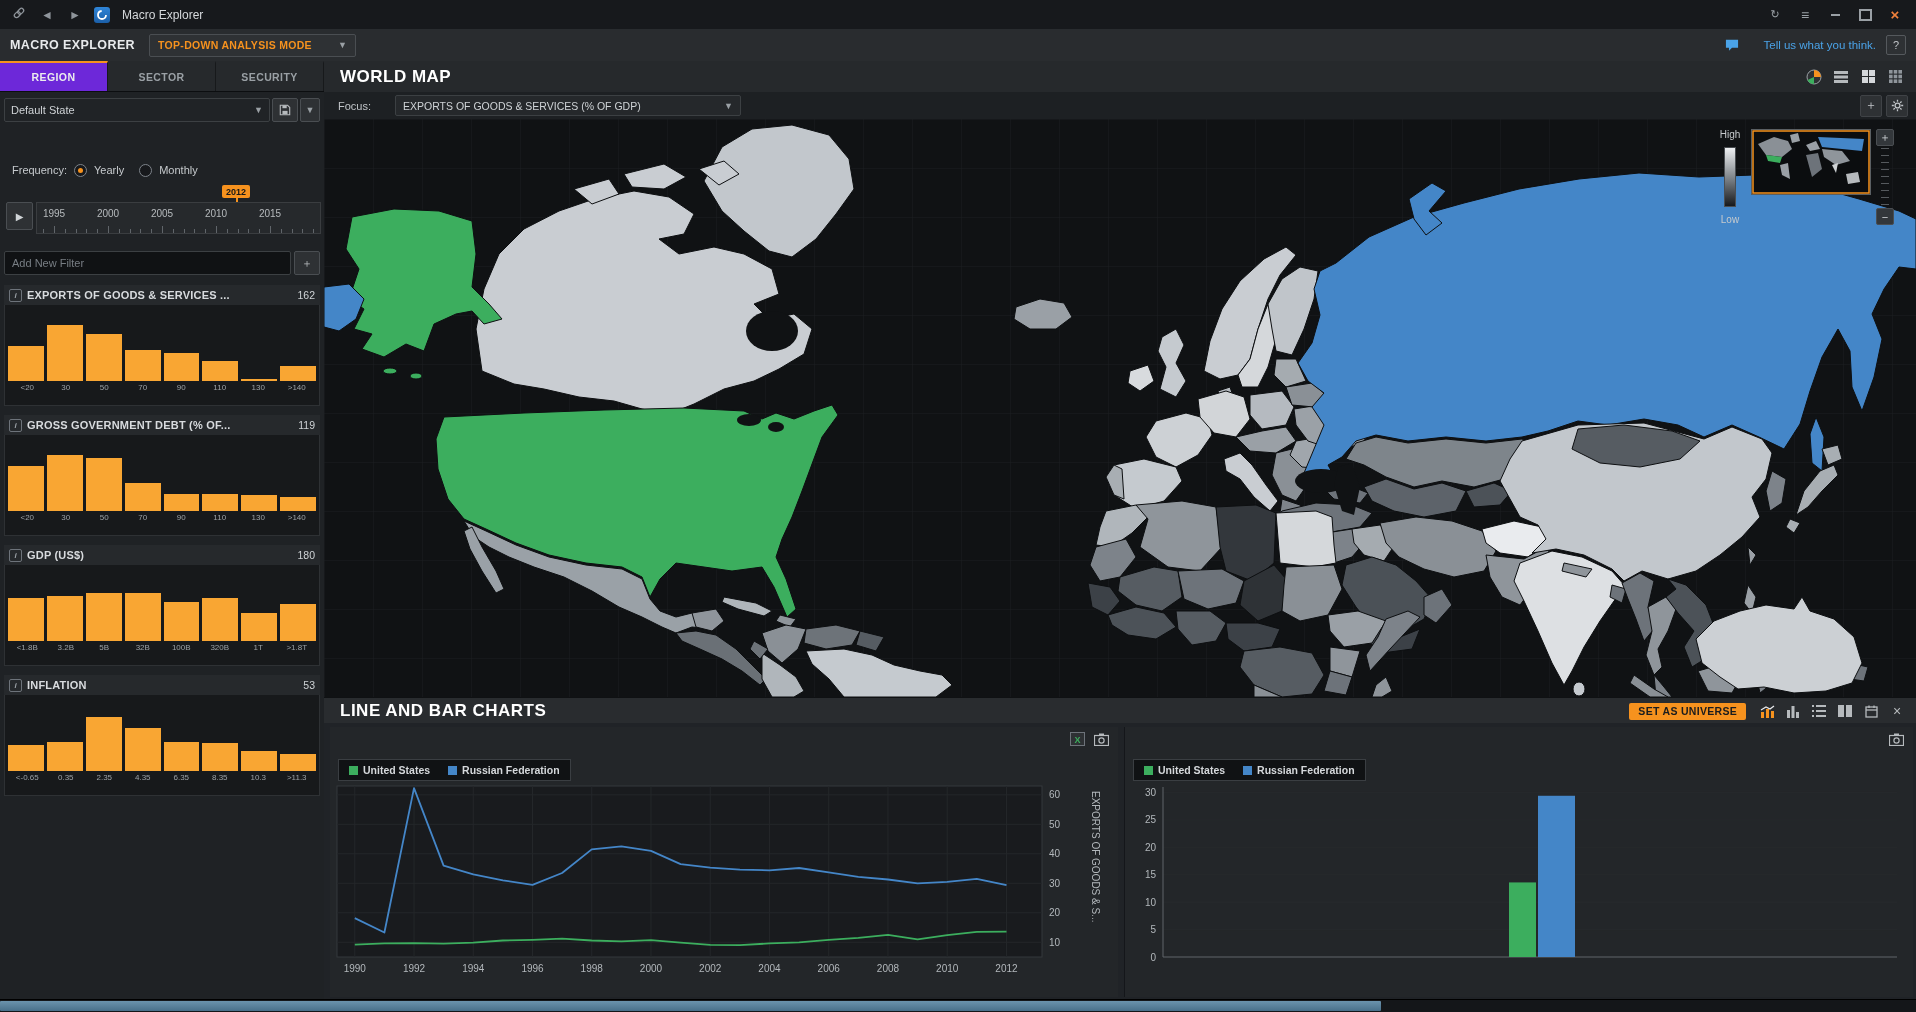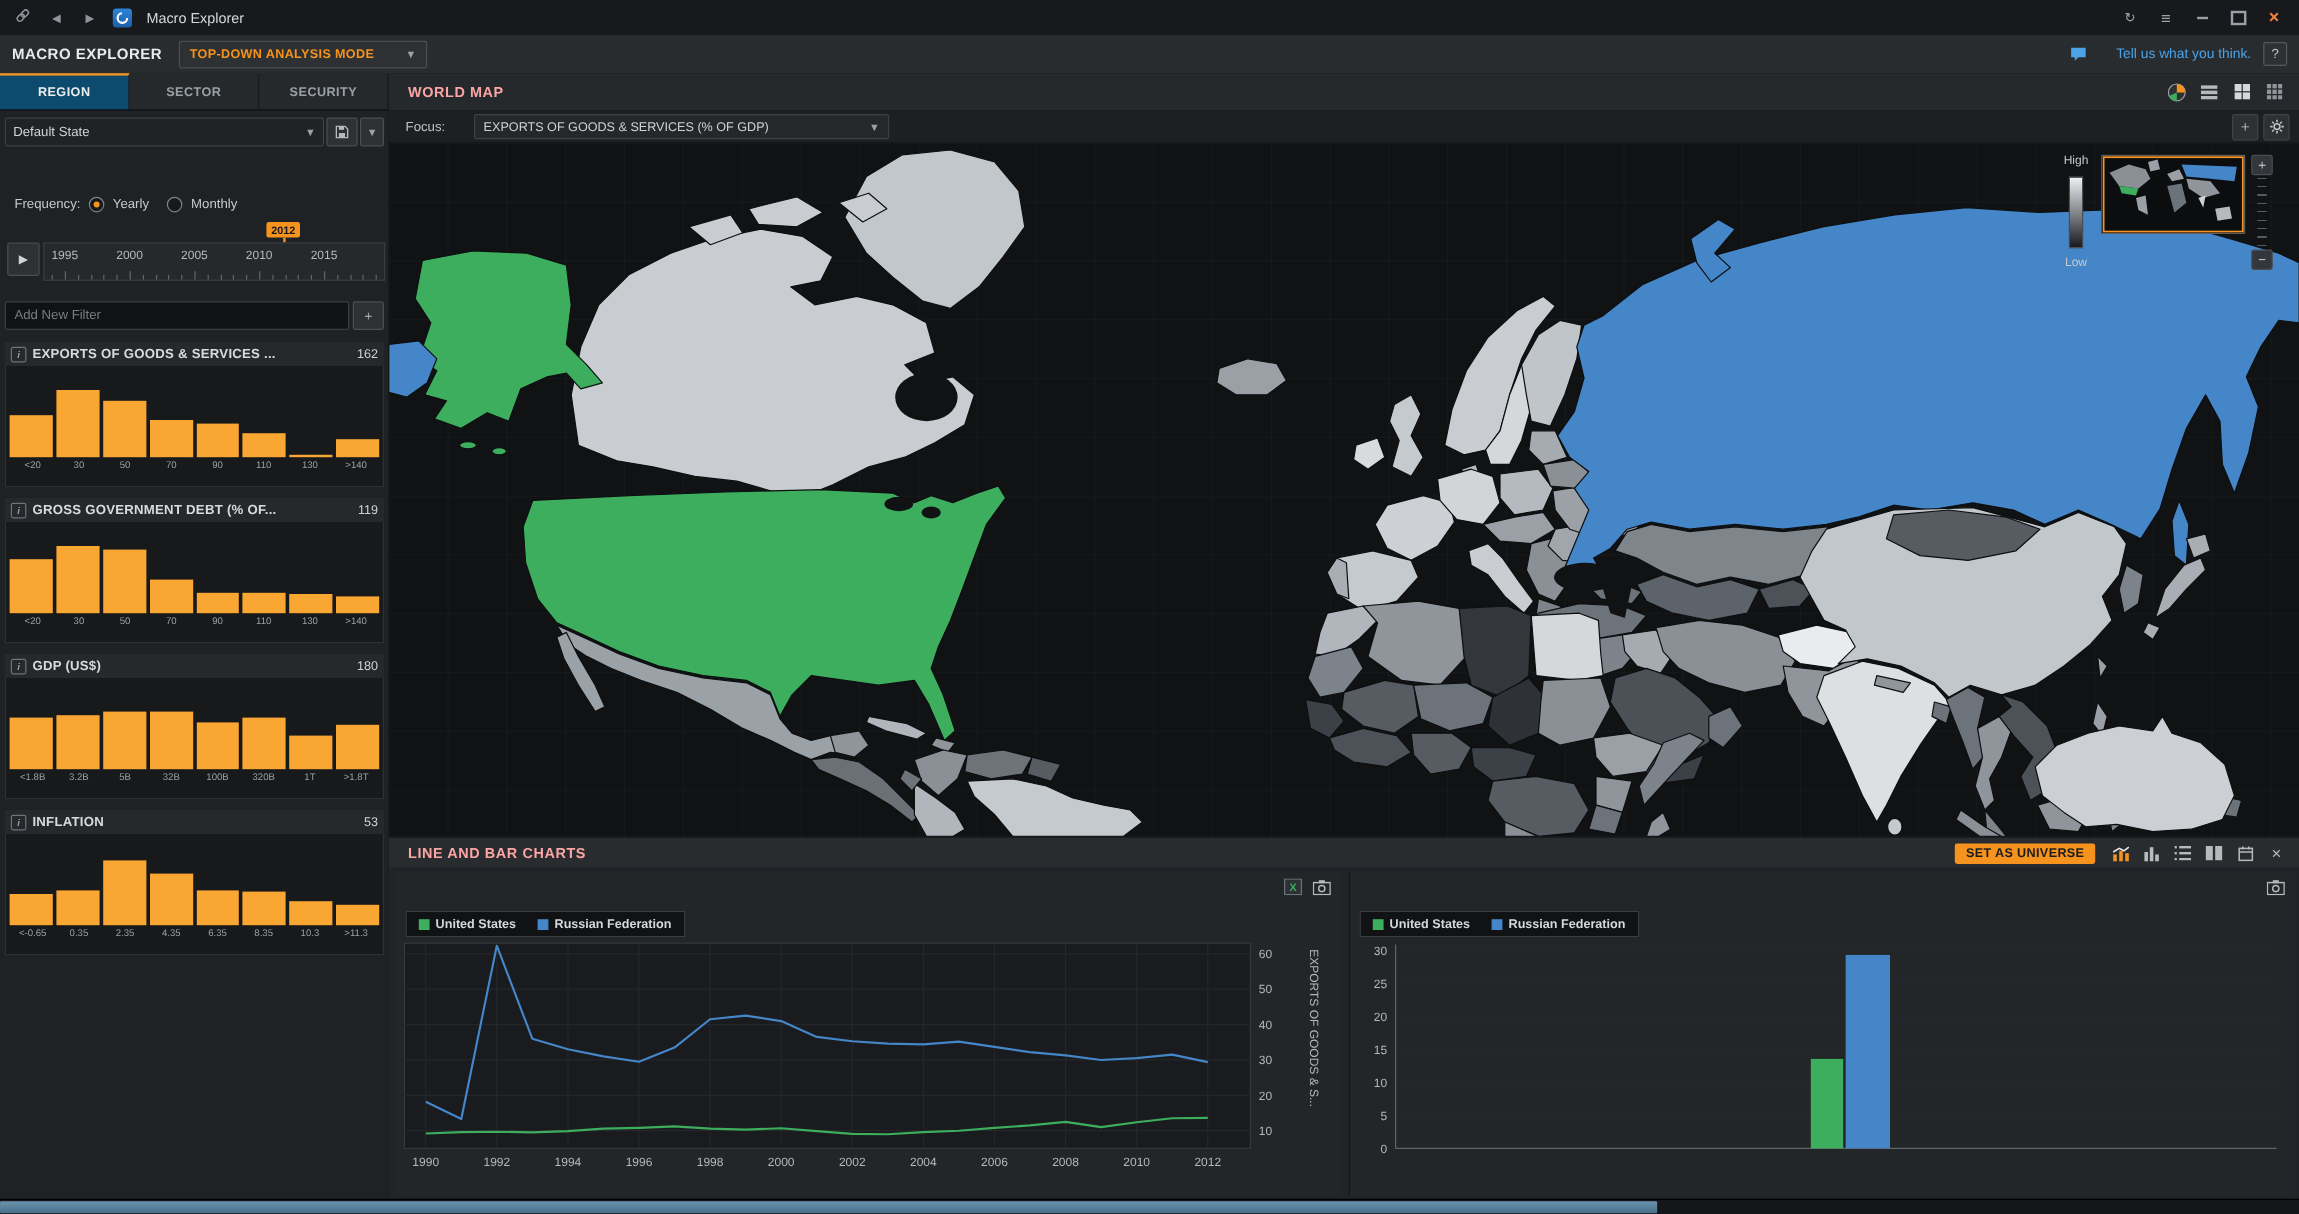--- a/index.html
+++ b/index.html
@@ -35,21 +35,21 @@
   .helpbtn{width:18px;height:18px;border:1px solid #55595d;border-radius:2px;background:#2e3134;
            color:#c0c4c8;display:flex;align-items:center;justify-content:center;font-size:11px;}
 
   
   .sidebar{position:absolute;top:61px;left:0;width:324px;height:951px;background:#1f2225;
            border-right:1px solid #0b0d0f;}
   .side-tabs{position:absolute;top:0;left:0;right:0;height:30px;display:flex;border-bottom:1px solid #0c0e10;}
   .side-tab{flex:1;background:#26292c;border-right:1px solid #17191b;display:flex;align-items:center;
             justify-content:center;font-size:10.5px;font-weight:bold;color:#9aa0a5;letter-spacing:.4px;
             border-top:2px solid transparent;}
-  .side-tab.active{background:#0c4a6e;color:#ecedee;border-top:2px solid var(--accent);}
+  .side-tab.active{background:#6d28d9;color:#ecedee;border-top:2px solid var(--accent);}
   .state-row{position:absolute;top:37px;left:4px;right:4px;height:24px;display:flex;gap:2px;}
   .sel{flex:1;background:#202326;border:1px solid #3c4043;border-radius:2px;display:flex;
        align-items:center;padding:0 6px;color:#cfd3d6;}
   .sel .chev{margin-left:auto;}
   .sq-btn{width:24px;background:#2e3134;border:1px solid #4a4e52;border-radius:2px;display:flex;
           align-items:center;justify-content:center;color:#b6babd;}
   .sq-btn.narrow{width:18px;}
   .universe-row{position:absolute;top:67px;left:4px;right:4px;height:24px;background:#32363a;
                 border:1px solid #3c4043;border-radius:2px;display:flex;align-items:center;padding:0 7px;
                 color:#d0d3d6;}
@@ -84,21 +84,21 @@
   .fc-hist{height:80px;background:#17191b;border:1px solid #2e3134;border-top:none;padding:18px 3px 2px;}
   .hist-bars{display:flex;align-items:flex-end;gap:3px;height:58px;}
   .hist-bars div{flex:1;background:var(--histbar);}
   .hist-labels{display:flex;margin-top:2px;}
   .hist-labels span{flex:1;text-align:center;font-size:8px;color:#9ba1a6;white-space:nowrap;overflow:visible;}
 
   
   .main{position:absolute;top:61px;left:324px;width:1592px;height:951px;}
   .map-header{position:absolute;top:0;left:0;right:0;height:31px;background:#26292c;
               border-bottom:1px solid #101214;display:flex;align-items:center;}
-  .panel-title{font-size:12px;font-weight:bold;color:#fca5a5;letter-spacing:.5px;padding-left:16px;}
+  .panel-title{font-size:17px;font-weight:bold;color:#ffffff;letter-spacing:.5px;padding-left:16px;}
   .mh-icons{margin-left:auto;display:flex;align-items:center;gap:9px;padding-right:12px;}
   .mh-ic{width:18px;height:18px;display:flex;align-items:center;justify-content:center;}
   .focus-row{position:absolute;top:31px;left:0;right:0;height:27px;background:#1d2023;
              border-bottom:1px solid #0c0e10;display:flex;align-items:center;gap:16px;}
   .focus-label{padding:0 8px 0 14px;color:#c0c4c8;}
   .focus-sel{width:330px;height:19px;background:#25282b;border:1px solid #3c4043;border-radius:2px;
              display:flex;align-items:center;padding:0 7px;color:#cfd3d6;font-size:10.5px;}
   .focus-sel .chev{margin-left:auto;}
   .fr-btns{margin-left:auto;display:flex;gap:4px;padding-right:8px;}
   .fr-btn{width:20px;height:20px;background:#2e3134;border:1px solid #3f4246;border-radius:2px;

